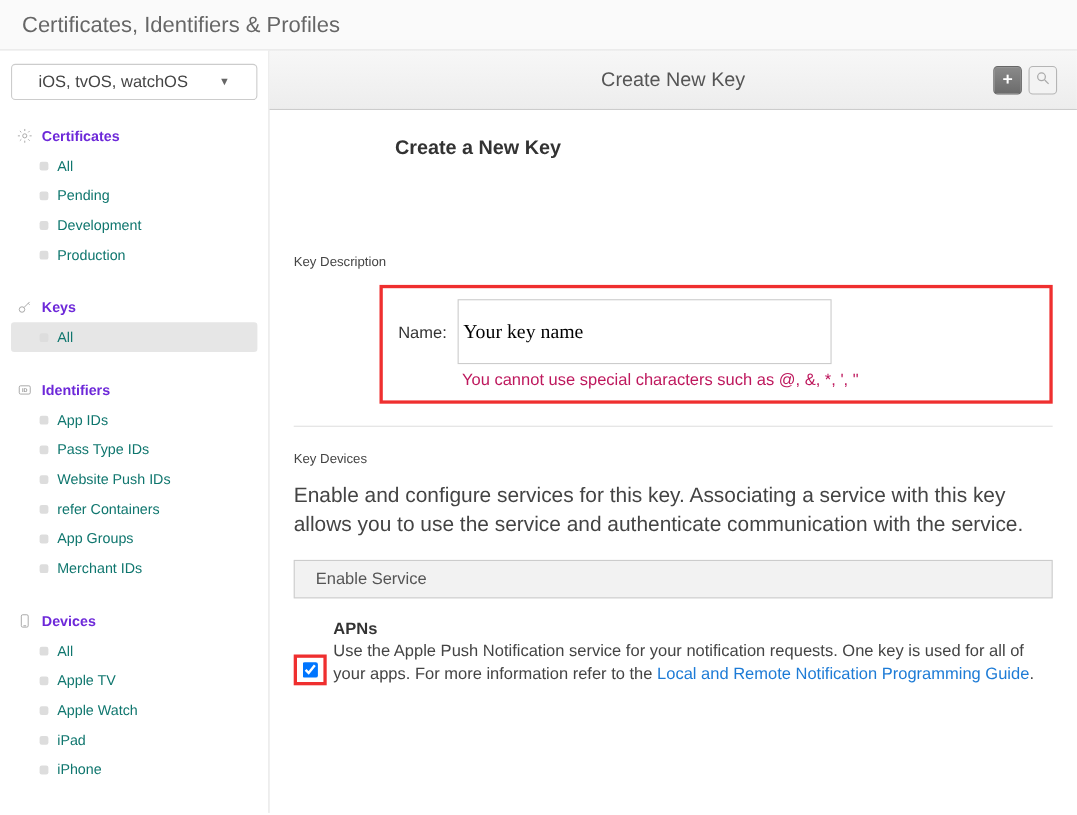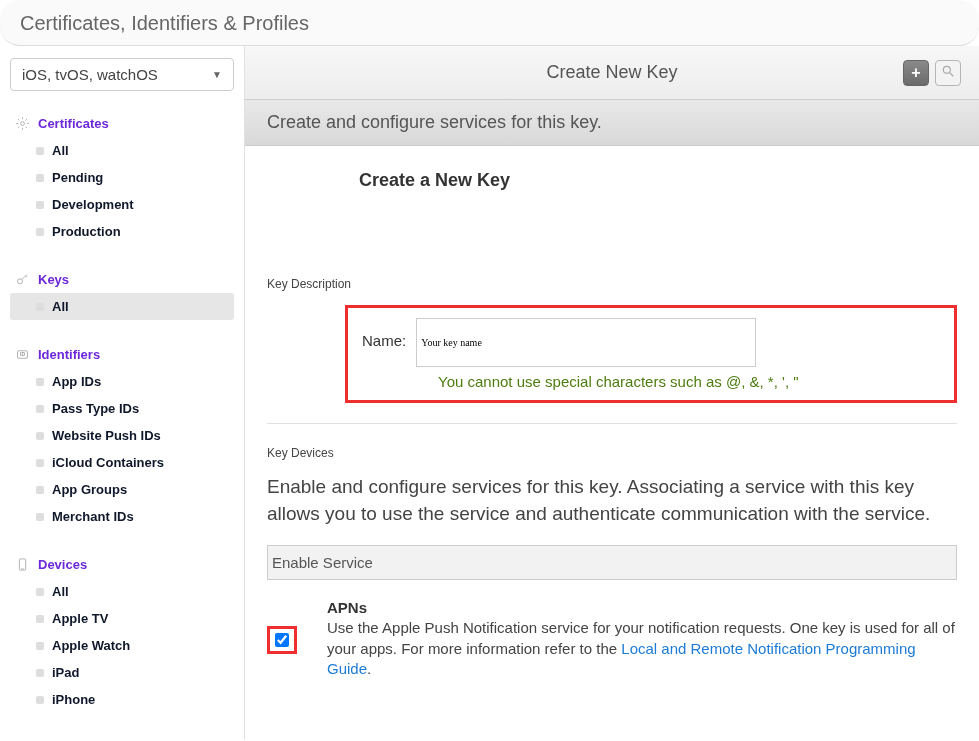--- a/index.html
+++ b/index.html
@@ -1,30 +1,30 @@
 <!DOCTYPE html>
 <html><head>
 <meta charset="utf-8">
 <style>
 * { box-sizing: border-box; margin: 0; padding: 0; }
 body { font-family: "Helvetica Neue", Helvetica, Arial, sans-serif; font-size: 13px; color: #333; background: #fff; width: 979px; height: 741px; overflow: hidden; }
 
-.page-header { padding: 12px 20px 10px; font-size: 20px; color: #666; border-bottom: 1px solid #ddd; background: #fafafa; font-weight: 400; border-radius: 20px; }
+.page-header { padding: 12px 20px 10px; font-size: 20px; color: #666; border-bottom: 1px solid #ddd; background: #fafafa; font-weight: 400; }
 
 .layout { display: flex; height: calc(741px - 48px); }
 
 .sidebar { width: 245px; border-right: 1px solid #e1e1e1; padding: 12px 10px; background: #fff; flex-shrink: 0; }
-.platform-select { display: flex; align-items: center; justify-content: space-between; border: 1px solid #ccc; border-radius: 4px; padding: 7px 11px; font-size: 15px; color: #444; cursor: pointer; margin-bottom: 18px; background: #fff; }
+.platform-select { display: flex; align-items: center; justify-content: space-between; border: 1px solid #ccc; border-radius: 4px; padding: 7px 24px; font-size: 15px; color: #444; cursor: pointer; margin-bottom: 18px; background: #fff; }
 .platform-select .chev { font-size: 10px; color: #666; }
 
 .section-header { display: flex; align-items: center; gap: 8px; padding: 6px 4px; font-weight: 600; color: #6d28d9; cursor: pointer; font-size: 13px; }
 .section-icon { width: 16px; height: 16px; display: inline-flex; align-items: center; justify-content: center; }
 .section-icon svg { width: 15px; height: 15px; stroke: #999; fill: none; stroke-width: 1.2; }
 
-.subitem { display: flex; align-items: center; gap: 8px; padding: 6px 4px 6px 26px; color: #0f172a; cursor: pointer; font-size: 13px; border-radius: 3px; font-weight: bold; }
+.subitem { display: flex; align-items: center; gap: 8px; padding: 6px 4px 6px 26px; color: #0f766e; cursor: pointer; font-size: 13px; border-radius: 3px; }
 .subitem.selected { background: #e6e6e6; }
 .bullet { width: 8px; height: 8px; border-radius: 2px; background: #ddd; flex-shrink: 0; }
 
 .main { flex: 1; display: flex; flex-direction: column; }
 .main-top { display: flex; align-items: center; justify-content: center; position: relative; padding: 16px 20px; background: linear-gradient(#f7f7f7,#ededed); border-bottom: 1px solid #ccc; }
 .main-top .title { font-size: 18px; color: #555; }
 .main-top .actions { position: absolute; right: 18px; display: flex; gap: 6px; }
 .btn-icon { width: 26px; height: 26px; border: 1px solid #b5b5b5; border-radius: 4px; display: inline-flex; align-items: center; justify-content: center; cursor: pointer; }
 .btn-add { background: linear-gradient(#8a8a8a,#6b6b6b); color: #fff; font-size: 16px; font-weight: bold; border-color: #666; }
 .btn-search { background: #f3f3f3; color: #aaa; }
@@ -33,30 +33,30 @@
 .sub-banner { padding: 12px 22px; font-size: 18px; color: #555; background: linear-gradient(#e9e9e9,#d8d8d8); border-bottom: 1px solid #ccc; }
 
 .content { padding: 24px 22px 40px; overflow-y: auto; flex: 1; }
 .content-title { font-size: 18px; font-weight: 600; margin-left: 92px; margin-bottom: 86px; }
 
 .section-label { font-size: 12px; color: #444; margin-bottom: 14px; font-weight: 500; }
 
 .desc-block { border: 3px solid #ef2f2f; padding: 10px 14px; margin-left: 78px; margin-bottom: 20px; }
 .desc-row { display: flex; align-items: baseline; gap: 10px; margin-bottom: 6px; }
 .desc-row label { font-size: 15px; color: #333; }
-.desc-row input { border: 1px solid #ccc; padding: 18px 4px; font-size: 10px; width: 340px; font-family: serif; }
-.hint { font-size: 15px; color: #4d7c0f; margin-left: 76px; }
+.desc-row input { border: 1px solid #ccc; padding: 18px 4px; font-size: 18px; width: 340px; font-family: serif; }
+.hint { font-size: 15px; color: #be185d; margin-left: 58px; }
 
 hr.sep { border: none; border-top: 1px solid #e0e0e0; margin: 6px 0 22px; }
 
 .services-desc { font-size: 19px; color: #444; line-height: 1.4; margin-bottom: 18px; }
 
-.enable-header { border: 1px solid #ccc; background: #f2f2f2; padding: 8px 4px; font-size: 15px; color: #555; margin-bottom: 18px; }
-
-.service-row { display: flex; gap: 30px; align-items: center; }
+.enable-header { border: 1px solid #ccc; background: #f2f2f2; padding: 8px 19px; font-size: 15px; color: #555; margin-bottom: 18px; }
+
+.service-row { display: flex; gap: 6px; align-items: flex-end; }
 .chk-wrap { border: 3px solid #ef2f2f; padding: 4px 5px; display: inline-flex; margin-top: 2px; }
 .chk-wrap input { width: 14px; height: 14px; }
 .service-body { flex: 1; font-size: 15px; color: #444; line-height: 1.35; }
 .service-body .svc-name { font-weight: 600; color: #333; }
 .service-body a { color: #1d7bd6; text-decoration: none; }
 
 .section-gap { margin-top: 20px; }
 </style>
 </head>
 <body>
@@ -126,21 +126,21 @@
     <div class="subitem">
         <span class="bullet"></span>
         <span>Pass Type IDs</span>
       </div>
     <div class="subitem">
         <span class="bullet"></span>
         <span>Website Push IDs</span>
       </div>
     <div class="subitem">
         <span class="bullet"></span>
-        <span>iCloud Containers</span>
+        <span>refer Containers</span>
       </div>
     <div class="subitem">
         <span class="bullet"></span>
         <span>App Groups</span>
       </div>
     <div class="subitem">
         <span class="bullet"></span>
         <span>Merchant IDs</span>
       </div>
 
@@ -184,21 +184,20 @@
           <span>
             <svg viewBox="0 0 24 24">
                 <circle cx="10" cy="10" r="6"></circle>
                 <line x1="15" y1="15" x2="21" y2="21"></line>
               </svg>
           </span>
         </div>
       </div>
     </div>
 
-    <div class="sub-banner">Create and configure services for this key.</div>
 
     <div class="content">
       <div class="content-title">Create a New Key</div>
 
       <div class="section-label">Key Description</div>
       <div class="desc-block">
         <div class="desc-row">
           <label>Name:</label>
           <input type="text" value="Your key name" style="">
         </div>

